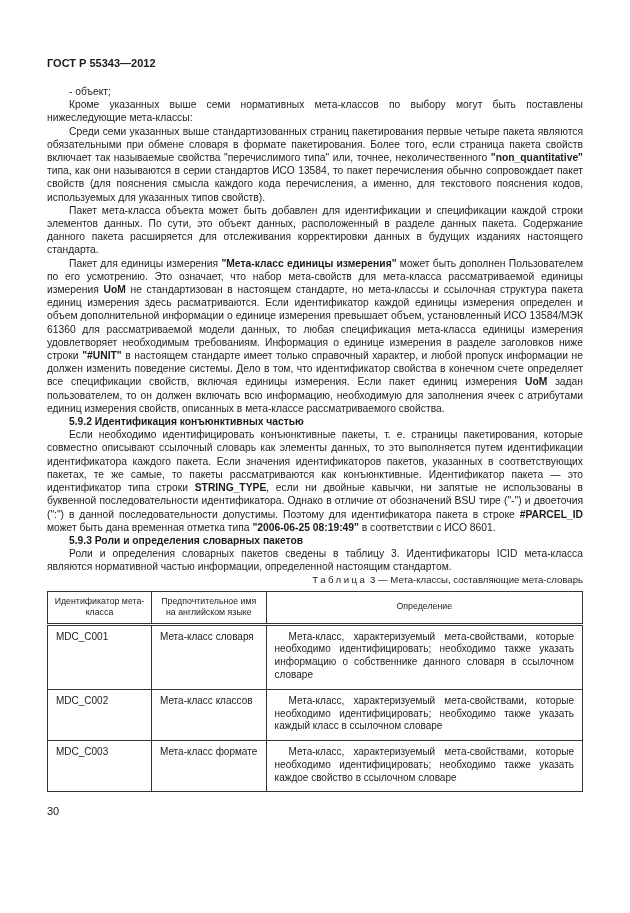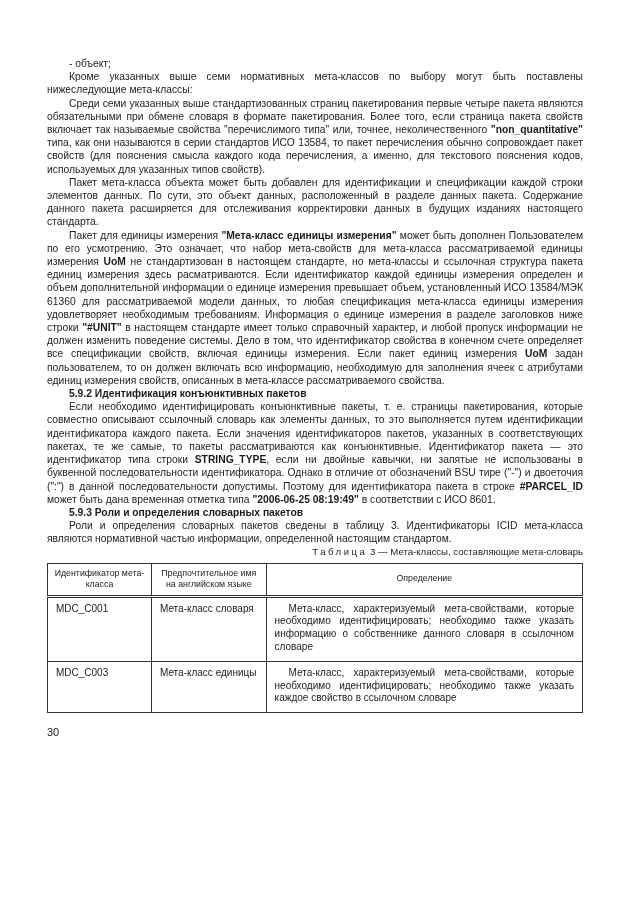--- a/index.html
+++ b/index.html
@@ -71,28 +71,29 @@
   .page-number {
     margin-top: 13px;
     font-size: 11px;
   }
 </style>
 </head>
 <body>
 
 <div class="page">
 
+  <div class="doc-header">ГОСТ Р 55343—2012</div>
 
   <div class="content">
       <div class="blk blk-li"><span>- объект;</span></div>
       <div class="blk blk-p"><span>Кроме указанных выше семи нормативных мета-классов по выбору могут быть поставлены нижеследующие мета-классы:</span></div>
       <div class="blk blk-p"><span>Среди семи указанных выше стандартизованных страниц пакетирования первые четыре пакета являются обязательными при обмене словаря в формате пакетирования. Более того, если страница пакета свойств включает так называемые свойства "перечислимого типа" или, точнее, неколичественного </span><span class="b">"non_quantitative"</span><span> типа, как они называются в серии стандартов ИСО 13584, то пакет перечисления обычно сопровождает пакет свойств (для пояснения смысла каждого кода перечисления, а именно, для текстового пояснения кодов, используемых для указанных типов свойств).</span></div>
       <div class="blk blk-p"><span>Пакет мета-класса объекта может быть добавлен для идентификации и спецификации каждой строки элементов данных. По сути, это объект данных, расположенный в разделе данных пакета. Содержание данного пакета расширяется для отслеживания корректировки данных в будущих изданиях настоящего стандарта.</span></div>
       <div class="blk blk-p"><span>Пакет для единицы измерения </span><span class="b">"Мета-класс единицы измерения"</span><span> может быть дополнен Пользователем по его усмотрению. Это означает, что набор мета-свойств для мета-класса рассматриваемой единицы измерения </span><span class="b">UoM</span><span> не стандартизован в настоящем стандарте, но мета-классы и ссылочная структура пакета единиц измерения здесь расматриваются. Если идентификатор каждой единицы измерения определен и объем дополнительной информации о единице измерения превышает объем, установленный ИСО 13584/МЭК 61360 для рассматриваемой модели данных, то любая спецификация мета-класса единицы измерения удовлетворяет необходимым требованиям. Информация о единице измерения в разделе заголовков ниже строки </span><span class="b">"#UNIT"</span><span> в настоящем стандарте имеет только справочный характер, и любой пропуск информации не должен изменить поведение системы. Дело в том, что идентификатор свойства в конечном счете определяет все спецификации свойств, включая единицы измерения. Если пакет единиц измерения </span><span class="b">UoM</span><span> задан пользователем, то он должен включать всю информацию, необходимую для заполнения ячеек с атрибутами единиц измерения свойств, описанных в мета-классе рассматриваемого свойства.</span></div>
-      <div class="blk blk-h"><span class="b">5.9.2 Идентификация конъюнктивных пакетов</span></div>
+      <div class="blk blk-h"><span class="b">5.9.2 Идентификация конъюнктивных частью</span></div>
       <div class="blk blk-p"><span>Если необходимо идентифицировать конъюнктивные пакеты, т. е. страницы пакетирования, которые совместно описывают ссылочный словарь как элементы данных, то это выполняется путем идентификации идентификатора каждого пакета. Если значения идентификаторов пакетов, указанных в соответствующих пакетах, те же самые, то пакеты рассматриваются как конъюнктивные. Идентификатор пакета — это идентификатор типа строки </span><span class="b">STRING_TYPE</span><span>, если ни двойные кавычки, ни запятые не использованы в буквенной последовательности идентификатора. Однако в отличие от обозначений BSU тире ("-") и двоеточия (":") в данной последовательности допустимы. Поэтому для идентификатора пакета в строке </span><span class="b">#PARCEL_ID</span><span> может быть дана временная отметка типа </span><span class="b">"2006-06-25 08:19:49"</span><span> в соответствии с ИСО 8601.</span></div>
       <div class="blk blk-h"><span class="b">5.9.3 Роли и определения словарных пакетов</span></div>
       <div class="blk blk-p"><span>Роли и определения словарных пакетов сведены в таблицу 3. Идентификаторы ICID мета-класса являются нормативной частью информации, определенной настоящим стандартом.</span></div>
     </div>
 
   <div class="table-caption">
     <span class="cap-label">Таблица</span><span> 3 — Мета-классы, составляющие мета-словарь</span>
   </div>
 
   <table class="meta-table">
@@ -103,22 +104,27 @@
         <th class="c2">Определение</th>
       </tr>
     </thead>
     <tbody>
         <tr>
           <td class="c0">MDC_C001</td>
           <td class="c1">Мета-класс словаря</td>
           <td class="c2">Мета-класс, характеризуемый мета-свойствами, которые необходимо идентифицировать; необходимо также указать информацию о собственнике данного словаря в ссылочном словаре</td>
         </tr>
         <tr>
+          <td class="c0">MDC_C002</td>
+          <td class="c1">Мета-класс классов</td>
+          <td class="c2">Мета-класс, характеризуемый мета-свойствами, которые необходимо идентифицировать; необходимо также указать каждый класс в ссылочном словаре</td>
+        </tr>
+        <tr>
           <td class="c0">MDC_C003</td>
-          <td class="c1">Мета-класс единицы</td>
+          <td class="c1">Мета-класс формате</td>
           <td class="c2">Мета-класс, характеризуемый мета-свойствами, которые необходимо идентифицировать; необходимо также указать каждое свойство в ссылочном словаре</td>
         </tr>
       </tbody>
   </table>
 
   <div class="page-number">30</div>
 
 </div>
 
 </body></html>

